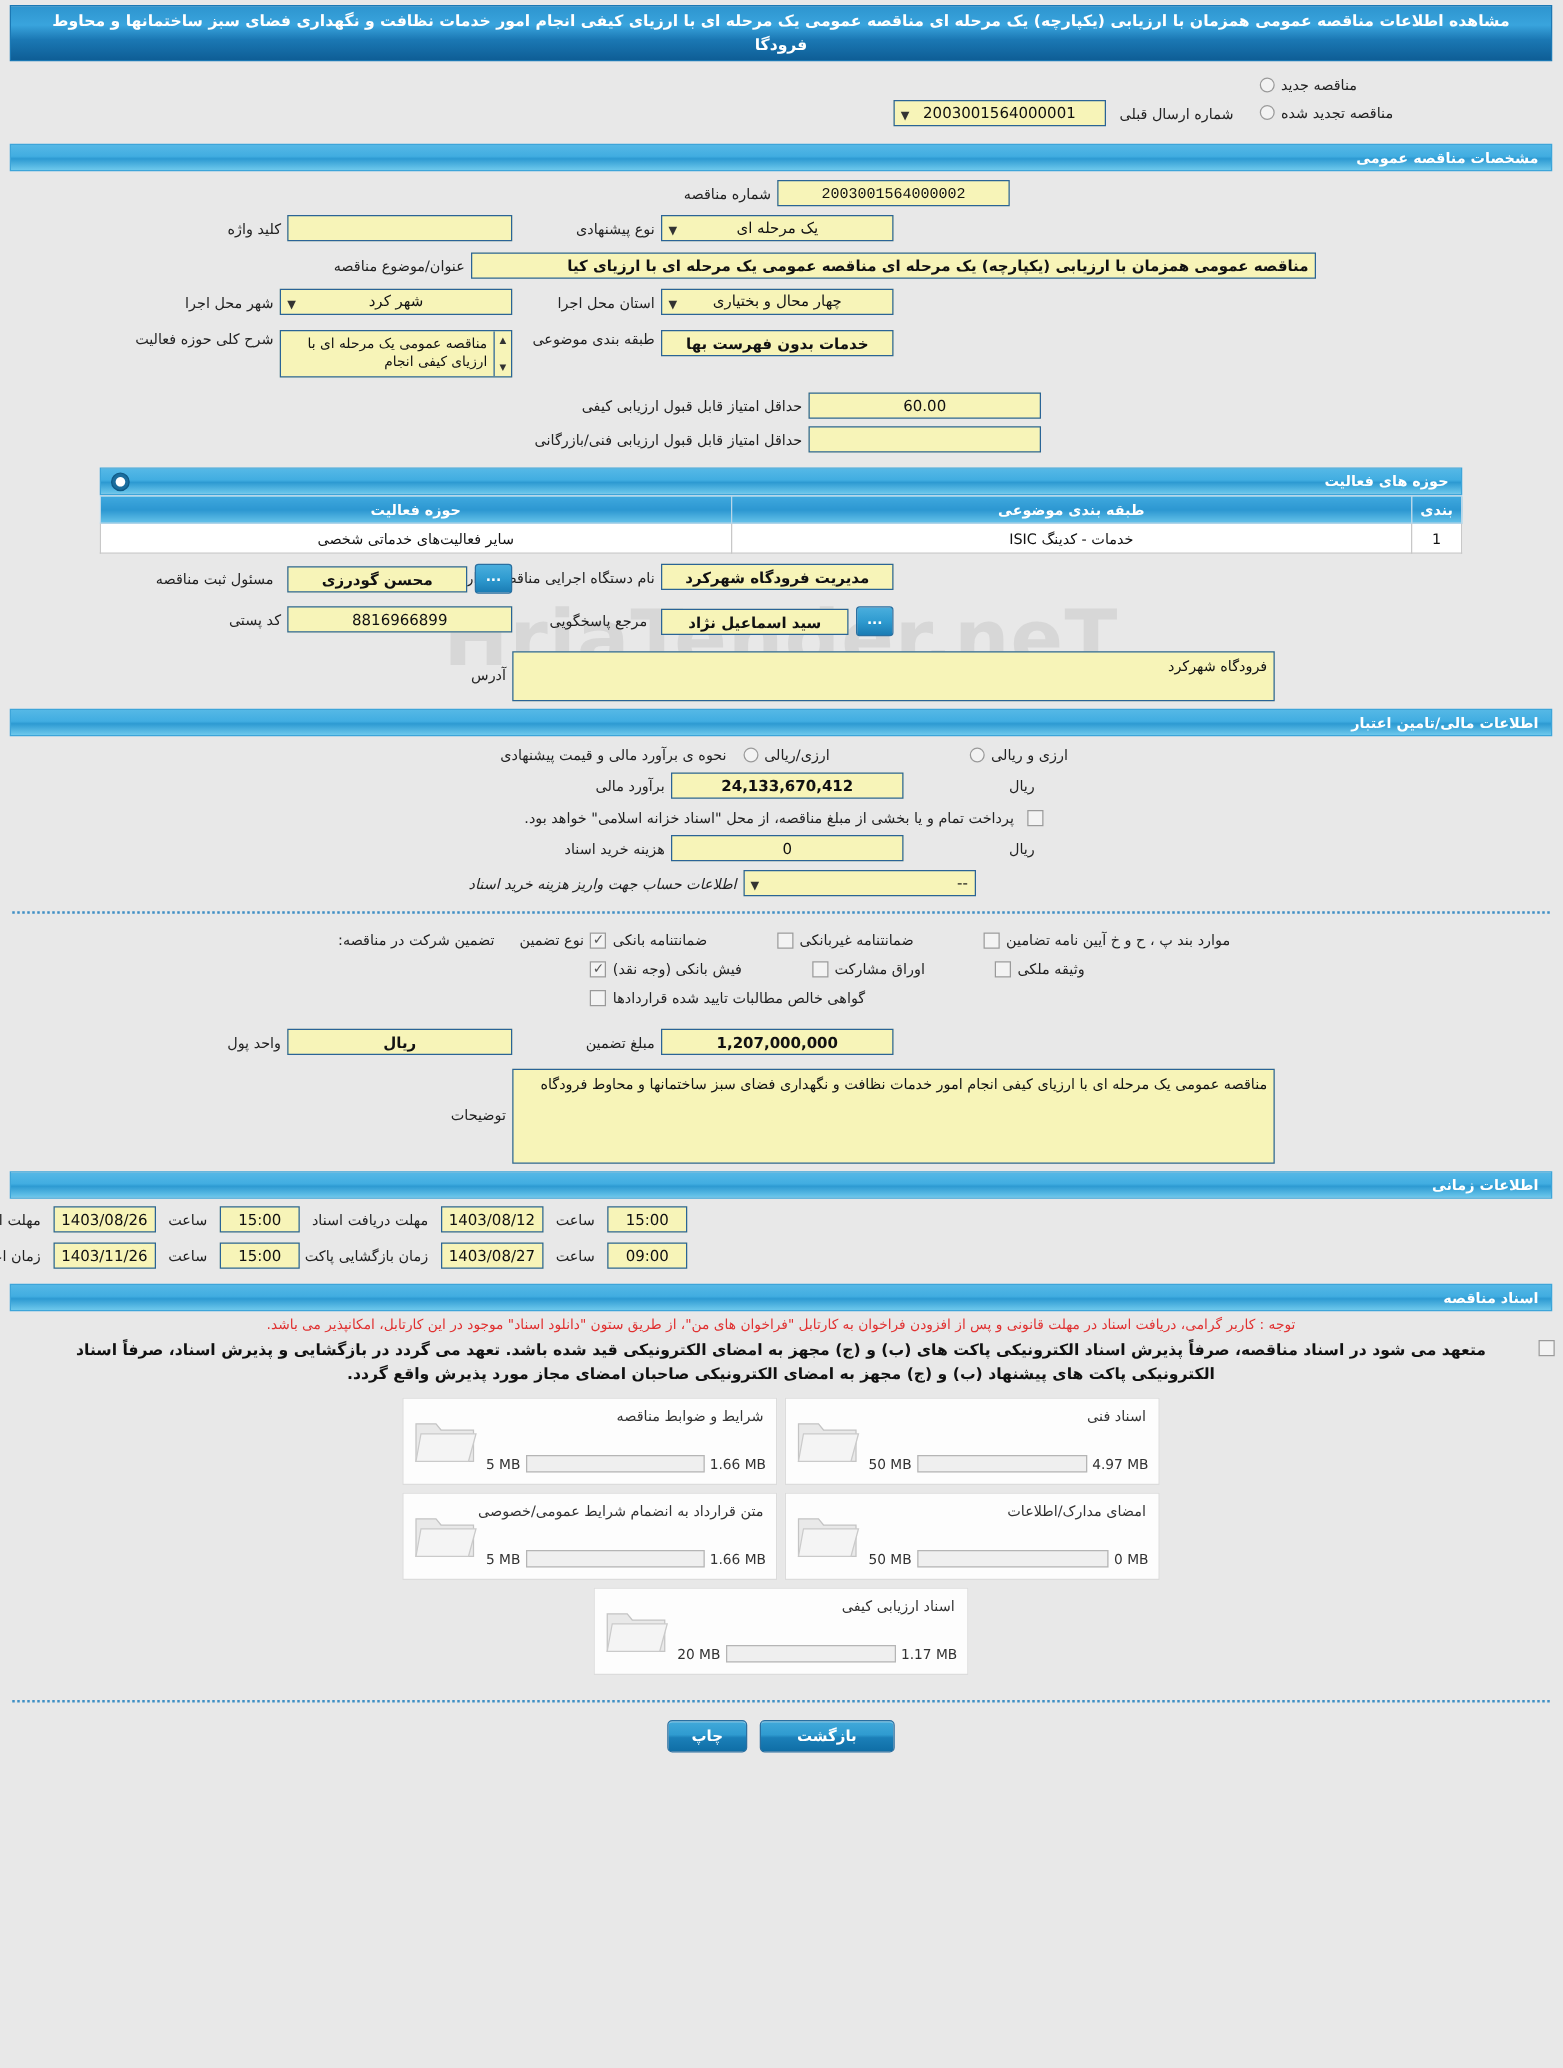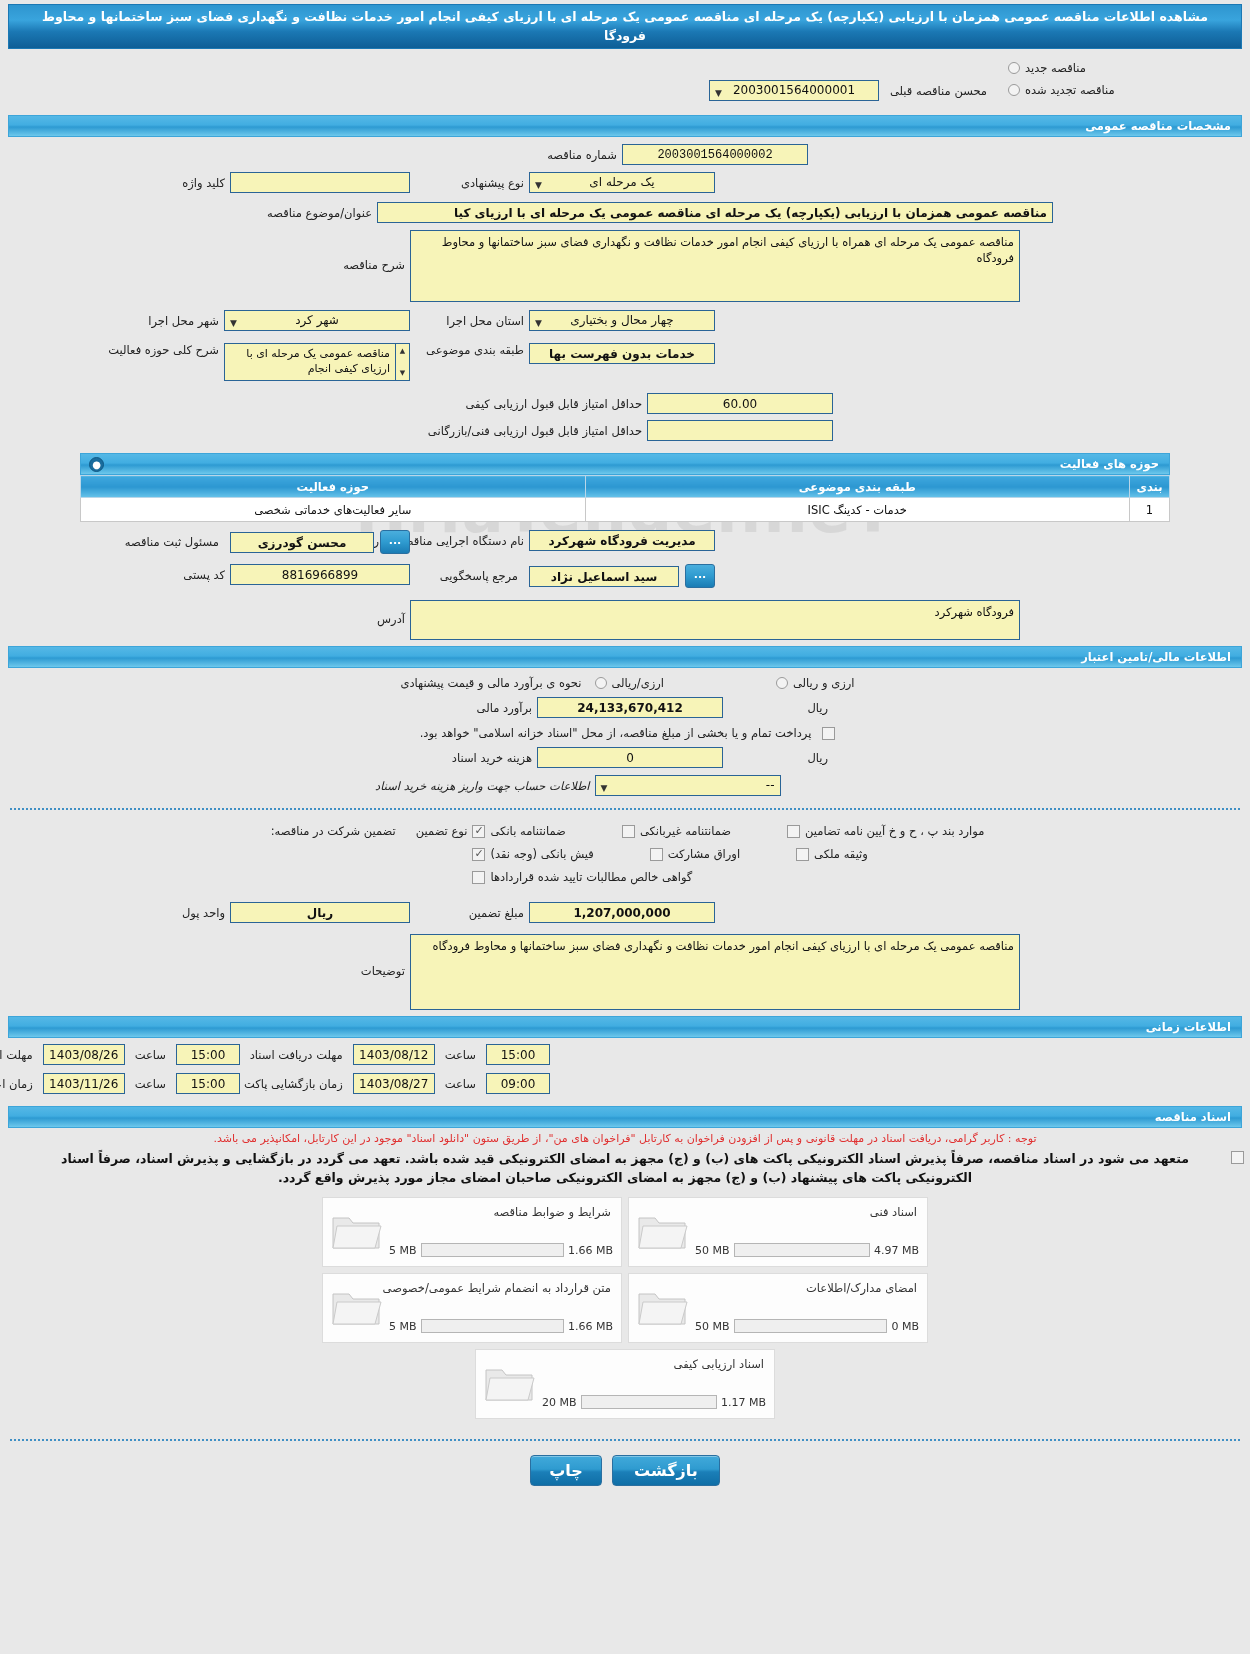--- a/index.html
+++ b/index.html
@@ -119,21 +119,21 @@
   .bar-line { position: absolute; bottom: 9px; right: 8px; left: 66px; display: flex; align-items: center; gap: 4px; font-size: 11px; color: #333; direction: ltr; justify-content: flex-start; }
   .bar-track { flex: 1; height: 14px; background: #efefef; border: 1px solid #b5b5b5; position: relative; }
   .bar-fill { height: 100%; background: #7ac143; }
   .bar-cap { font-size: 11px; color: #333; white-space: nowrap; }
 
   
   .footer-btns { display: flex; justify-content: center; gap: 10px; margin-top: 14px; }
   .btn {
     background: linear-gradient(to bottom, #41a9da 0%, #2f9bd0 45%, #1b7fb8 55%, #0f6ea6 100%);
     border: 1px solid #2a6fa0; border-radius: 4px;
-    color: #fff; font-size: 16px; font-weight: bold;
+    color: #fff; font-size: 12px; font-weight: bold;
     padding: 5px 18px; min-width: 52px; text-align: center;
     box-shadow: inset 0 1px 0 rgba(255,255,255,.35);
   }
   .btn.wide { min-width: 108px; }
 
   
   .ell-btn {
     background: linear-gradient(to bottom, #4aaedd 0%, #2f9bd0 50%, #1a7cb4 100%);
     border: 1px solid #2a6fa0; border-radius: 3px;
     color: #fff; font-size: 11px; font-weight: bold;
@@ -174,21 +174,21 @@
         <div class="radio-line">
           <span class="rlabel">مناقصه جدید</span>
           <span class="radio-dot"></span>
         </div>
         <div class="radio-line">
           <span class="rlabel">مناقصه تجدید شده</span>
           <span class="radio-dot"></span>
         </div>
       </div>
       <div style="position:absolute; right:258px; top:27px; display:flex; align-items:center; gap:6px;">
-        <span class="lbl">محسن مناقصه قبلی</span>
+        <span class="lbl">شماره ارسال قبلی</span>
         <div class="sel" style="width:170px; text-align:center;">
           <span class="caret">▼</span>
           <span>2003001564000001</span>
         </div>
       </div>
     </div>
 
     <div class="sec-header">مشخصات مناقصه عمومی</div>
 
     <div class="row">
@@ -211,24 +211,20 @@
         </div>
         <div style="height:21px;"></div>
       </div>
     </div>
 
     <div class="row" style="margin-top:9px;">
       <div class="fld bold" style="width:676px; text-align:right;">مناقصه عمومی همزمان با ارزیابی (یکپارچه) یک مرحله ای مناقصه عمومی یک مرحله ای با ارزیای کیا</div>
       <div class="lbl" style="width:180px; text-align:right;">عنوان/موضوع مناقصه</div>
     </div>
 
-    <div class="row" style="align-items:flex-start; margin-top:7px;">
-      <div class="ta" style="width:610px; height:72px;">مناقصه عمومی یک مرحله ای همراه با ارزیای کیفی انجام امور خدمات نظافت و نگهداری فضای سبز  ساختمانها و محاوط فرودگاه</div>
-      <div class="lbl" style="width:180px; text-align:right; padding-top:28px;">شرح مناقصه</div>
-    </div>
 
     <div style="position:relative; height:28px; margin-top:8px;">
       <div style="position:absolute; right:535px; display:flex; align-items:center;">
         <div class="sel" style="width:186px;">
           <span class="caret">▼</span>
           <span>چهار محال و بختیاری</span>
         </div>
         <div class="lbl" style="width:180px; text-align:right;">استان محل اجرا</div>
       </div>
       <div style="position:absolute; right:840px; display:flex; align-items:center;">

